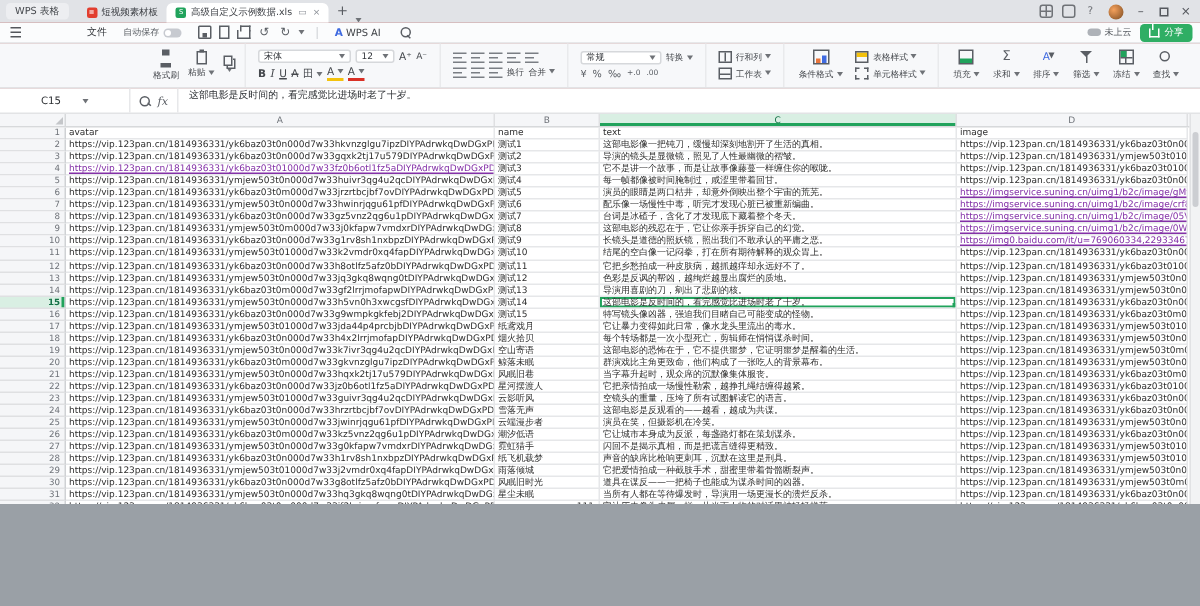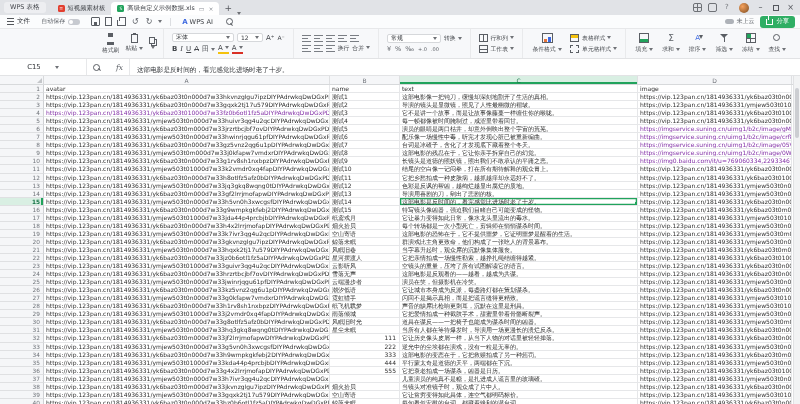--- a/index.html
+++ b/index.html
@@ -1,16 +1,16 @@
 <!DOCTYPE html>
 <html><head>
 <meta charset="utf-8">
 <style>
   html,body{margin:0;padding:0;background:#9aa0a6;}
-  #app{position:relative;width:800px;height:404px;background:#7f1d1d;overflow:hidden;
+  #app{position:relative;width:800px;height:336px;background:#7f1d1d;overflow:hidden;
        font-family:"DejaVu Sans","Liberation Sans",sans-serif;cursor:default;}
   
   .titlebar{position:absolute;top:0;left:0;right:0;height:15px;background:#e1e3e7;
             display:flex;align-items:flex-end;box-sizing:border-box;padding-left:4px;}
   .appchip{font-size:6.5px;color:#45484d;background:#edeef1;border-radius:3px;
            padding:2px 6px;margin:0 6px 2px 0;line-height:7px;}
   .tab{display:flex;align-items:center;height:13px;padding:0 6px;font-size:6.3px;
        color:#3e4146;border-radius:4px 4px 0 0;white-space:nowrap;}
   .tab .ticon{width:7px;height:7px;border-radius:1.5px;margin-right:3px;display:inline-flex;
        align-items:center;justify-content:center;color:#fff;font-size:4.5px;line-height:7px;}
@@ -28,21 +28,21 @@
   .sicon.help::before{content:"?";font-size:7px;color:#6f7277;position:absolute;left:2px;top:0;}
   .avatar{width:10px;height:10px;border-radius:50%;margin:0 4px;
           background:radial-gradient(circle at 35% 35%,#f5a15c,#7a4a20);}
   .wbtn{width:15px;height:15px;display:flex;align-items:center;justify-content:center;
         font-size:8px;color:#55585e;}
   .wbtn .mini-sq{width:6px;height:6px;border:1px solid #55585e;box-sizing:border-box;}
   
   .menubar{position:absolute;top:15px;left:0;right:0;height:14px;background:#fbfcfd;
            border-bottom:1px solid #e7e8ea;display:flex;align-items:center;font-size:6.6px;
            color:#3d4045;box-sizing:border-box;}
-  .filebtn{display:flex;align-items:center;padding:0 7px;color:#2f3237;}
+  .filebtn{display:flex;align-items:center;padding:0 7px;color:#2f3237;gap:41px;}
   .hamb{width:7px;height:5px;margin-right:3px;border-top:1px solid #54575c;border-bottom:1px solid #54575c;
         background:linear-gradient(#54575c,#54575c) 0 50%/100% 1px no-repeat;}
   .autosave{display:flex;align-items:center;font-size:6px;color:#5a5e64;margin:0 4px;}
   .toggle{width:12px;height:6px;border-radius:3px;background:#c7cad0;margin-left:3px;position:relative;}
   .toggle::after{content:"";position:absolute;left:1px;top:1px;width:4px;height:4px;border-radius:50%;background:#fff;}
   .qat{display:flex;align-items:center;margin:0 4px;}
   .qicon{width:9px;height:9px;margin:0 2.5px;position:relative;color:#5a5e64;font-size:8px;line-height:9px;text-align:center;}
   .qicon.save{border:1px solid #5a5e64;border-radius:1px;box-sizing:border-box;}
   .qicon.save::after{content:"";position:absolute;left:2px;bottom:0;width:3px;height:3px;background:#5a5e64;}
   .qicon.print{border:1px solid #5a5e64;border-top:none;box-sizing:border-box;height:6px;margin-top:3px;}
@@ -115,25 +115,25 @@
       background:linear-gradient(#f4c20d,#f4c20d) 0 0/100% 3px no-repeat;}
   .ic-cell{box-sizing:border-box;border:1px dashed #5a5e64;width:9px;height:8px;}
   .ic-rc{box-sizing:border-box;border:1px solid #5a5e64;width:9px;height:8px;
       background:linear-gradient(#5a5e64,#5a5e64) 3px 0/1px 100% no-repeat;}
   .ic-ws{box-sizing:border-box;border:1px solid #5a5e64;width:9px;height:8px;
       background:linear-gradient(#5a5e64,#5a5e64) 0 3px/100% 1px no-repeat;}
   .hrow{display:flex;align-items:center;gap:3px;}
   .numglyphs{display:flex;align-items:center;gap:4px;font-size:6.5px;color:#5a5e64;}
   
   .fbar{position:absolute;top:59px;left:0;right:0;height:17px;background:#fff;
-        border-bottom:1px solid #e2e3e5;display:flex;align-items:flex-end;box-sizing:border-box;}
+        border-bottom:1px solid #e2e3e5;display:flex;align-items:flex-start;box-sizing:border-box;}
   .namebox{width:86px;height:100%;display:flex;align-items:center;justify-content:center;
            border-right:1px solid #e7e8ea;font-size:6.8px;color:#2e3135;}
   .fx-zone{display:flex;align-items:center;padding:0 6px;border-right:1px solid #e7e8ea;height:100%;}
-  .fxtxt{font-style:italic;font-family:"DejaVu Serif",serif;font-size:7.5px;color:#5a5e64;margin-left:16px;}
+  .fxtxt{font-style:italic;font-family:"DejaVu Serif",serif;font-size:7.5px;color:#5a5e64;margin-left:5px;}
   .fcontent{padding-left:7px;font-size:6.6px;color:#2e3135;white-space:nowrap;overflow:hidden;}
   
   .grid{position:absolute;top:76px;left:0;right:0;bottom:0;overflow:hidden;background:#fff;}
   .colh-row{display:flex;height:9px;background:#f5f6f8;border-bottom:1px solid #d7d9db;box-sizing:border-box;}
   .corner{position:relative;background:#f5f6f8;border-right:1px solid #d7d9db;box-sizing:border-box;}
   .corner::after{content:"";position:absolute;right:1px;bottom:1px;width:0;height:0;
       border-left:5px solid transparent;border-bottom:5px solid #c4c6c9;}
   .colh{border-right:1px solid #dfe0e2;color:#6f7379;text-align:center;line-height:9px;
         font-size:6px;box-sizing:border-box;}
   .colh.sel{background:#d9efe3;color:#157347;box-shadow:inset 0 -2px 0 #21a35c;}

